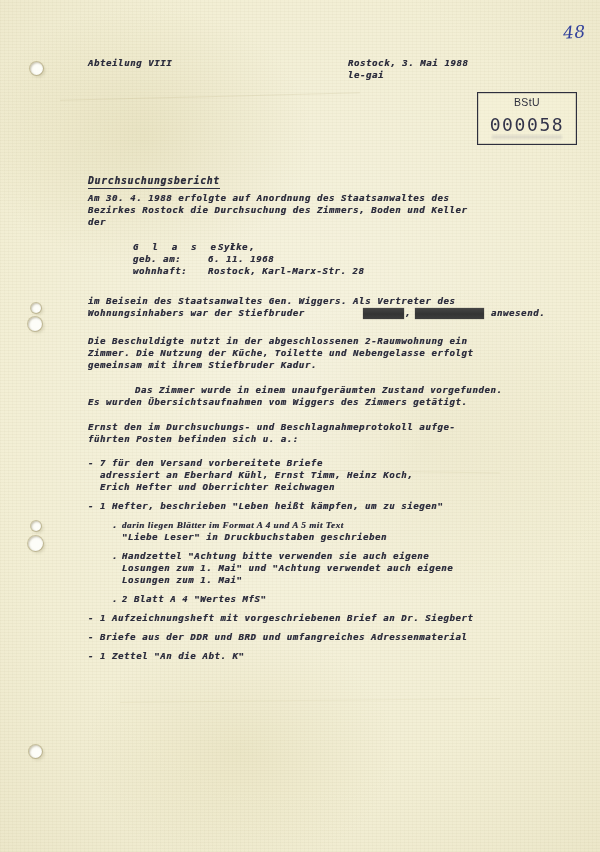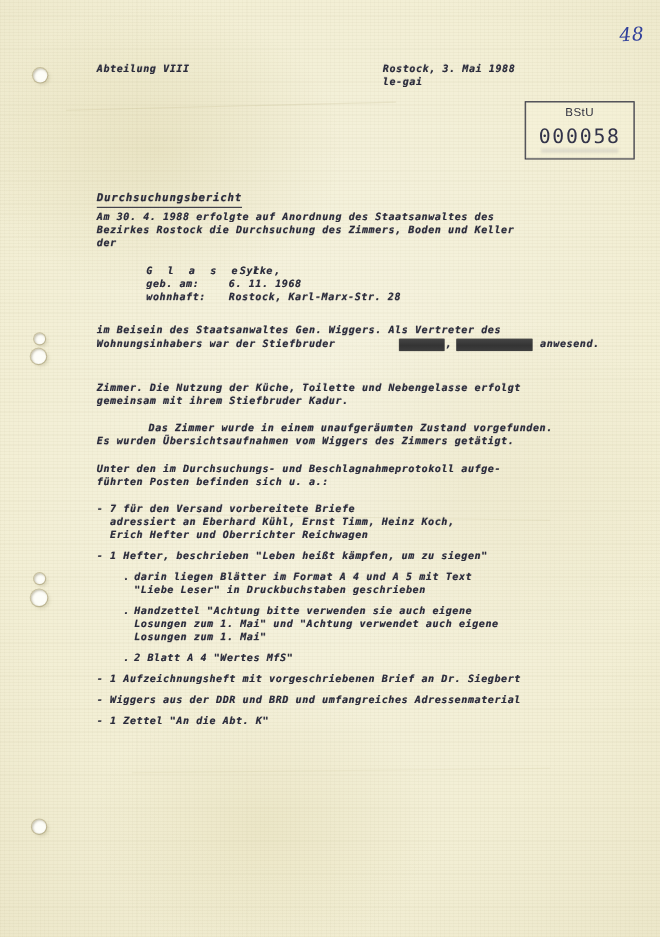--- a/index.html
+++ b/index.html
@@ -209,46 +209,47 @@
   <div class="tw" style="left:208px; top:266px;">Rostock, Karl-Marx-Str. 28</div>
 
   <div class="tw" style="left:88px; top:308px;">Wohnungsinhabers war der Stiefbruder</div>
   <div class="tw" style="left:88px; top:296px;">im Beisein des Staatsanwaltes Gen. Wiggers. Als Vertreter des</div>
 
   <div class="redaction" style="left:363px; top:308px; width:41px; height:11px;"></div>
   <div class="tw" style="left:405px; top:308px;">,</div>
   <div class="redaction" style="left:415px; top:308px; width:69px; height:11px;"></div>
   <div class="tw" style="left:491px; top:308px;">anwesend.</div>
 
+  <div class="tw" style="left:88px; top:336px;">Die Beschuldigte nutzt in der abgeschlossenen 2-Raumwohnung ein</div>
   <div class="tw" style="left:88px; top:348px;">Zimmer. Die Nutzung der Küche, Toilette und Nebengelasse erfolgt</div>
   <div class="tw" style="left:88px; top:360px;">gemeinsam mit ihrem Stiefbruder Kadur.</div>
 
   <div class="tw" style="left:88px; top:385px;padding-left:47px;">Das Zimmer wurde in einem unaufgeräumten Zustand vorgefunden.</div>
   <div class="tw" style="left:88px; top:397px;">Es wurden Übersichtsaufnahmen vom Wiggers des Zimmers getätigt.</div>
 
-  <div class="tw" style="left:88px; top:422px;">Unter den im Durchsuchungs- und Beschlagnahmeprotokoll aufge-</div>
+  <div class="tw" style="left:88px; top:422px;">Ernst den im Durchsuchungs- und Beschlagnahmeprotokoll aufge-</div>
   <div class="tw" style="left:88px; top:434px;">führten Posten befinden sich u. a.:</div>
 
   <div id="item-list-root" style="position:absolute; left:0; top:0; width:600px; height:0;">
       <div class="tw" style="left: 88px; top: 458px;">-</div>
       <div class="tw" style="left: 100px; top: 458px;">7 für den Versand vorbereitete Briefe</div>
       <div class="tw" style="left: 100px; top: 470px;">adressiert an Eberhard Kühl, Ernst Timm, Heinz Koch,</div>
       <div class="tw" style="left: 100px; top: 482px;">Erich Hefter und Oberrichter Reichwagen</div>
       <div class="tw" style="left: 88px; top: 501px;">-</div>
       <div class="tw" style="left: 100px; top: 501px;">1 Hefter, beschrieben "Leben heißt kämpfen, um zu siegen"</div>
       <div class="tw" style="left: 112px; top: 520px;">.</div>
-      <div class="tw" style="left: 122px; top: 520px;">darin liegen Blätter im Format A 4 und A 5 mit Text</div>
+      <div class="tw" style="left: 122px; top: 520px; font-family: Liberation Serif, serif;">darin liegen Blätter im Format A 4 und A 5 mit Text</div>
       <div class="tw" style="left: 122px; top: 532px;">"Liebe Leser" in Druckbuchstaben geschrieben</div>
       <div class="tw" style="left: 112px; top: 551px;">.</div>
       <div class="tw" style="left: 122px; top: 551px;">Handzettel "Achtung bitte verwenden sie auch eigene</div>
       <div class="tw" style="left: 122px; top: 563px;">Losungen zum 1. Mai" und "Achtung verwendet auch eigene</div>
       <div class="tw" style="left: 122px; top: 575px;">Losungen zum 1. Mai"</div>
       <div class="tw" style="left: 112px; top: 594px;">.</div>
       <div class="tw" style="left: 122px; top: 594px;">2 Blatt A 4 "Wertes MfS"</div>
       <div class="tw" style="left: 88px; top: 613px;">-</div>
       <div class="tw" style="left: 100px; top: 613px;">1 Aufzeichnungsheft mit vorgeschriebenen Brief an Dr. Siegbert</div>
       <div class="tw" style="left: 88px; top: 632px;">-</div>
-      <div class="tw" style="left: 100px; top: 632px;">Wiggers aus der DDR und BRD und umfangreiches Adressenmaterial</div>
+      <div class="tw" style="left: 100px; top: 632px;">Briefe aus der DDR und BRD und umfangreiches Adressenmaterial</div>
       <div class="tw" style="left: 88px; top: 651px;">-</div>
       <div class="tw" style="left: 100px; top: 651px;">1 Zettel "An die Abt. K"</div>
     </div>
 
 </div>
 
 </body></html>

